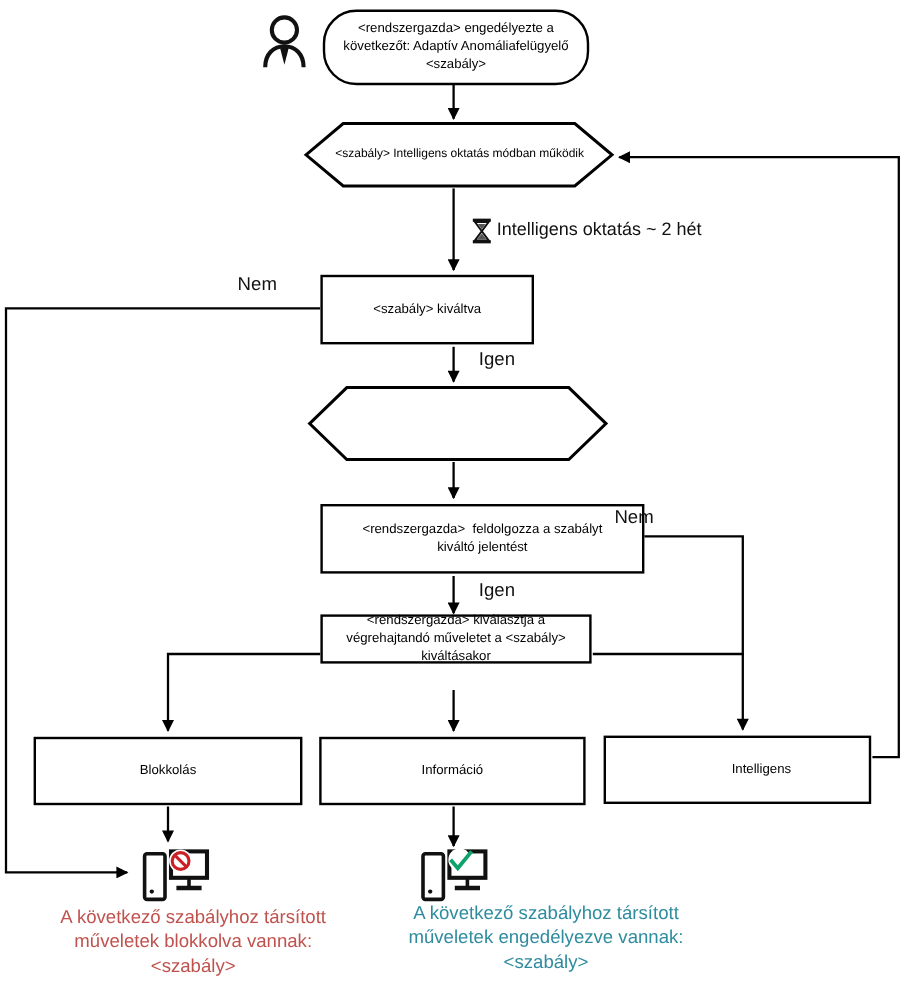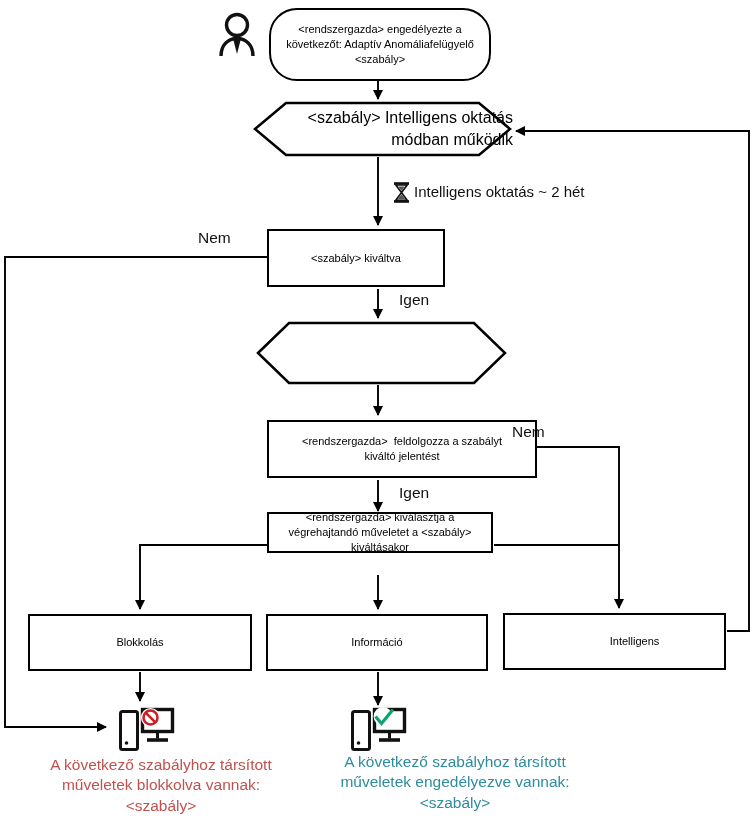--- a/index.html
+++ b/index.html
@@ -9,21 +9,21 @@
   }
   svg.layer{position:absolute;left:0;top:0;z-index:1;}
   .node{
     position:absolute;z-index:2;display:flex;align-items:center;justify-content:center;
     text-align:center;font-size:11px;line-height:1.35;white-space:pre-wrap;
     box-sizing:border-box;background:#fff;border:2.5px solid var(--line,#000);
   }
   .node--stadium{border-radius:28px;padding:2px 10px;}
   .hexlabel{
     position:absolute;z-index:2;display:flex;align-items:center;justify-content:center;
-    text-align:right;font-size:16px;line-height:1.4;white-space:pre-wrap;background:transparent;
+    text-align:left;font-size:10px;line-height:1.4;white-space:pre-wrap;background:transparent;
   }
   .edge-label{
     position:absolute;z-index:2;font-size:15.5px;color:#111;white-space:nowrap;
   }
   .note-label{
     position:absolute;z-index:2;font-size:15px;color:#111;white-space:nowrap;
   }
   .result-text{
     position:absolute;z-index:2;text-align:center;font-size:15.5px;line-height:1.32;
     white-space:pre-wrap;
@@ -98,21 +98,21 @@
       <rect x="374.5" y="709.5" width="30" height="22" class="icon-stroke" fill="#fff" stroke-width="3.4"></rect>
       <line x1="389.5" y1="731.5" x2="389.5" y2="738.5" stroke="#111" stroke-width="3"></line>
       <line x1="379" y1="740" x2="400" y2="740" stroke="#111" stroke-width="3.6"></line>
       <g>
         <circle cx="383" cy="716.5" r="9.4" fill="#fff"></circle>
         <path d="M375.5,716.5 l6,7 l11.5,-14" class="check" stroke-width="3.2"></path>
       </g>
     </g>
   </svg>
 
-  <div class="node node--stadium" style="left:269px;top:8px;width:222px;height:73px;"><span>&lt;rendszergazda&gt; engedélyezte a
+  <div class="node node--stadium" style="left:269px;top:8px;width:222px;height:63px;"><span>&lt;rendszergazda&gt; engedélyezte a
 következőt: Adaptív Anomáliafelügyelő
 &lt;szabály&gt;</span></div>
 
   <div class="hexlabel" style="left:253px;top:104px;width:260px;height:50px;">&lt;szabály&gt; Intelligens oktatás módban működik</div>
 
   <div class="note-label" style="left:414px;top:183px;">Intelligens oktatás ~ 2 hét</div>
 
   <div class="node" style="left:267px;top:229px;width:178px;height:58px;"><span>&lt;szabály&gt; kiváltva</span></div>
 
   <div class="edge-label" style="left:198px;top:229px;">Nem</div>

